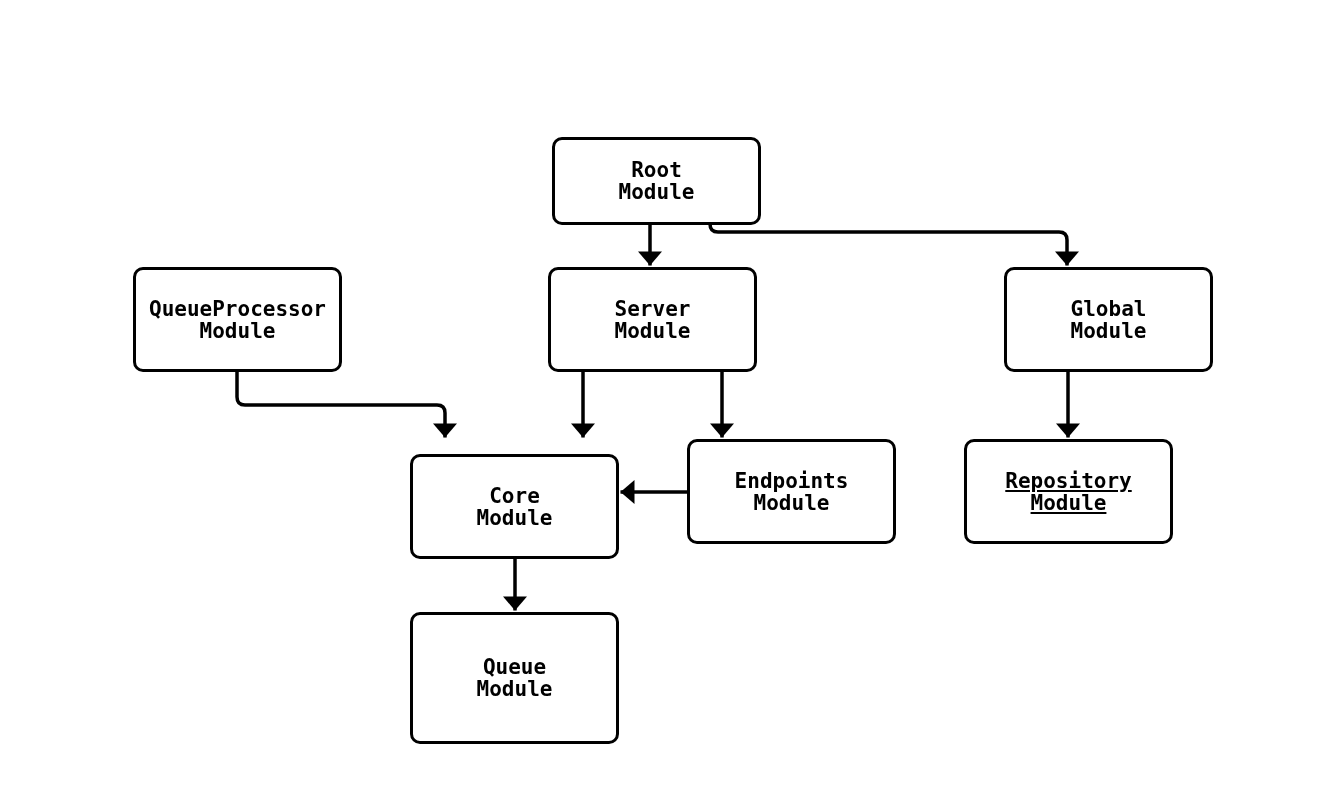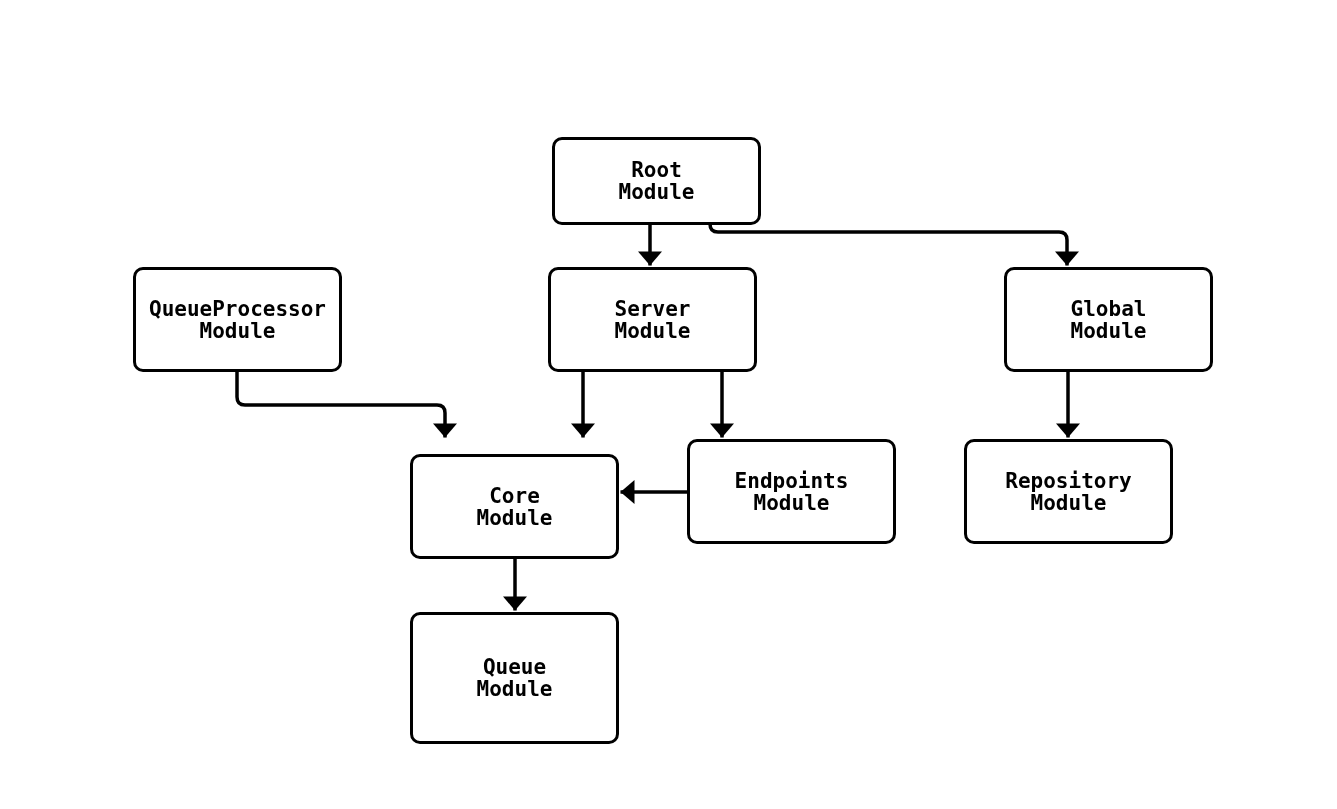--- a/index.html
+++ b/index.html
@@ -45,21 +45,21 @@
     line-height: 22px;
     color: #000000;
   }
   .node span { display: block; }
   #node-root          { left: 552px; top:  93px; height: 88px; margin-top: 44px; }
   #node-queueprocessor{ left: 133px; top: 267px; }
   #node-server        { left: 548px; top: 267px; text-align: right; }
   #node-global        { left: 964px; top: 267px; margin-left: 40px; }
   #node-core          { left: 410px; top: 454px; }
   #node-endpoints     { left: 687px; top: 439px; justify-content: center; }
-  #node-repository    { left: 964px; top: 439px; }
+  #node-repository    { left: 964px; top: 439px; text-decoration: underline; }
   #node-queue         { left: 410px; top: 612px; height: 132px; }
 </style>
 </head>
 <body>
 
 <div class="canvas">
 
   <svg class="edges" viewBox="0 0 1337 809" xmlns="http://www.w3.org/2000/svg">
     <defs>
       <marker id="ah" markerUnits="userSpaceOnUse" markerWidth="16" markerHeight="26" viewBox="0 0 16 26" refX="14.5" refY="13" orient="auto">

